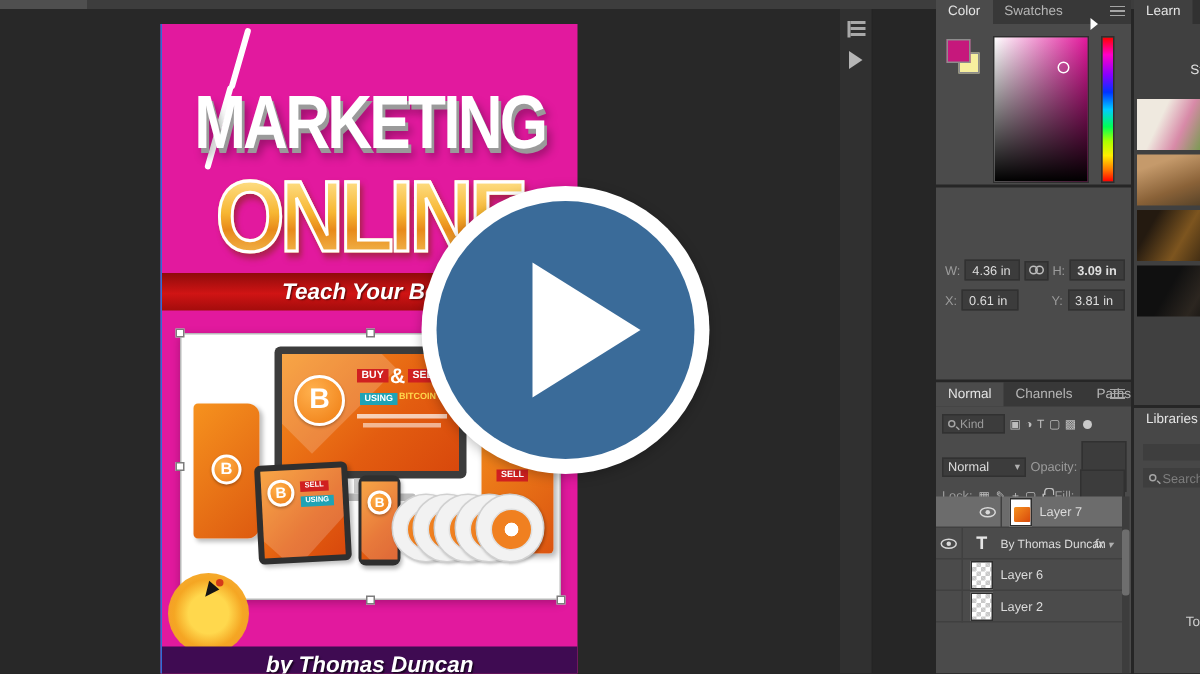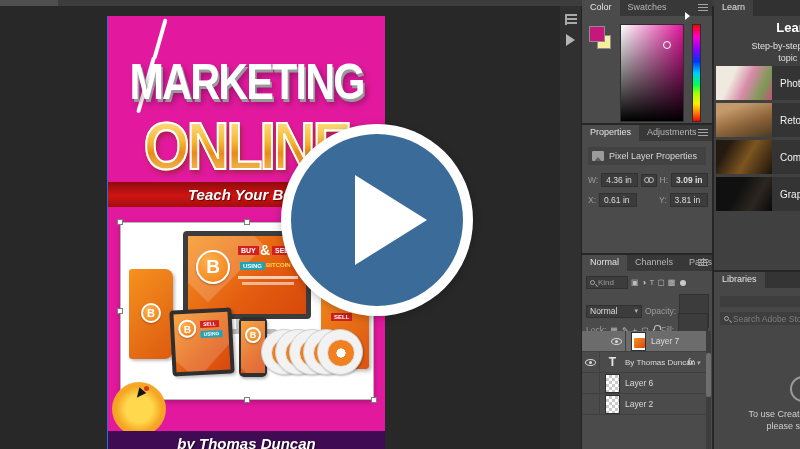--- a/index.html
+++ b/index.html
@@ -93,21 +93,21 @@
     border-left:72px solid #ffffff; border-top:45px solid transparent; border-bottom:45px solid transparent; }
 
   
   .dock { position:absolute; left:560px; top:6px; width:22px; height:443px; background:#303030; border-right:1px solid #242424; }
   .dock-icon { position:absolute; left:4px; width:14px; height:14px; }
   .hist-lines { width:12px; height:11px; margin:2px 0 0 1px;
     background:repeating-linear-gradient(#a9a9a9 0 2px, transparent 2px 4px); border-left:2px solid #a9a9a9; }
   .act-tri { width:0; height:0; border-left:9px solid #b5b5b5; border-top:6px solid transparent; border-bottom:6px solid transparent; margin:2px 0 0 2px; }
 
   
-  .panel { position:absolute; background:#4b4b4b; }
+  .panel { position:absolute; background:#4b4b4b;margin-left:42px; }
   .tabbar { position:absolute; left:0; top:0; width:100%; height:16px; background:#383838; display:flex; }
   .tab { padding:2px 8px 0; font-size:9px; color:#b5b5b5; height:16px; }
   .tab.active { background:#4b4b4b; color:#e4e4e4; }
   .burger { position:absolute; right:4px; top:4px; width:10px; height:8px;
     background:repeating-linear-gradient(#a5a5a5 0 1px, transparent 1px 3px); }
   .lbl { font-size:8.5px; color:#9c9c9c; }
   .val-field { background:#3c3c3c; border:1px solid #313131; color:#dedede; font-size:8.5px;
     padding:1px 4px; display:inline-block; }
   .caret { font-size:7px; color:#b0b0b0; }
 
@@ -309,29 +309,20 @@
     <div class="color-field">
       <div class="cf-sat"></div>
         <div class="cf-dark"></div>
       <div class="cf-marker"></div>
     </div>
     <div class="hue-bar"></div>
     <div class="hue-marker"></div>
   </div>
 
   <div class="panel" style="left:582px; top:125px; width:130px; height:128px;">
-    <div class="tabbar">
-      <div class="tab active">Properties</div>
-      <div class="tab">Adjustments</div>
-      <div class="burger"></div>
-    </div>
-    <div class="props-header">
-      <div class="img-ico"></div>
-      <span>Pixel Layer Properties</span>
-    </div>
     <div class="prop-row" style="top:48px;">
       <span class="lbl">W:</span>
       <span class="val-field" style="width:38px;">4.36 in</span>
       <span class="link-btn">
           <span class="chain">
             <i></i>
             <i></i>
           </span>
         </span>
       <span class="lbl">H:</span>

